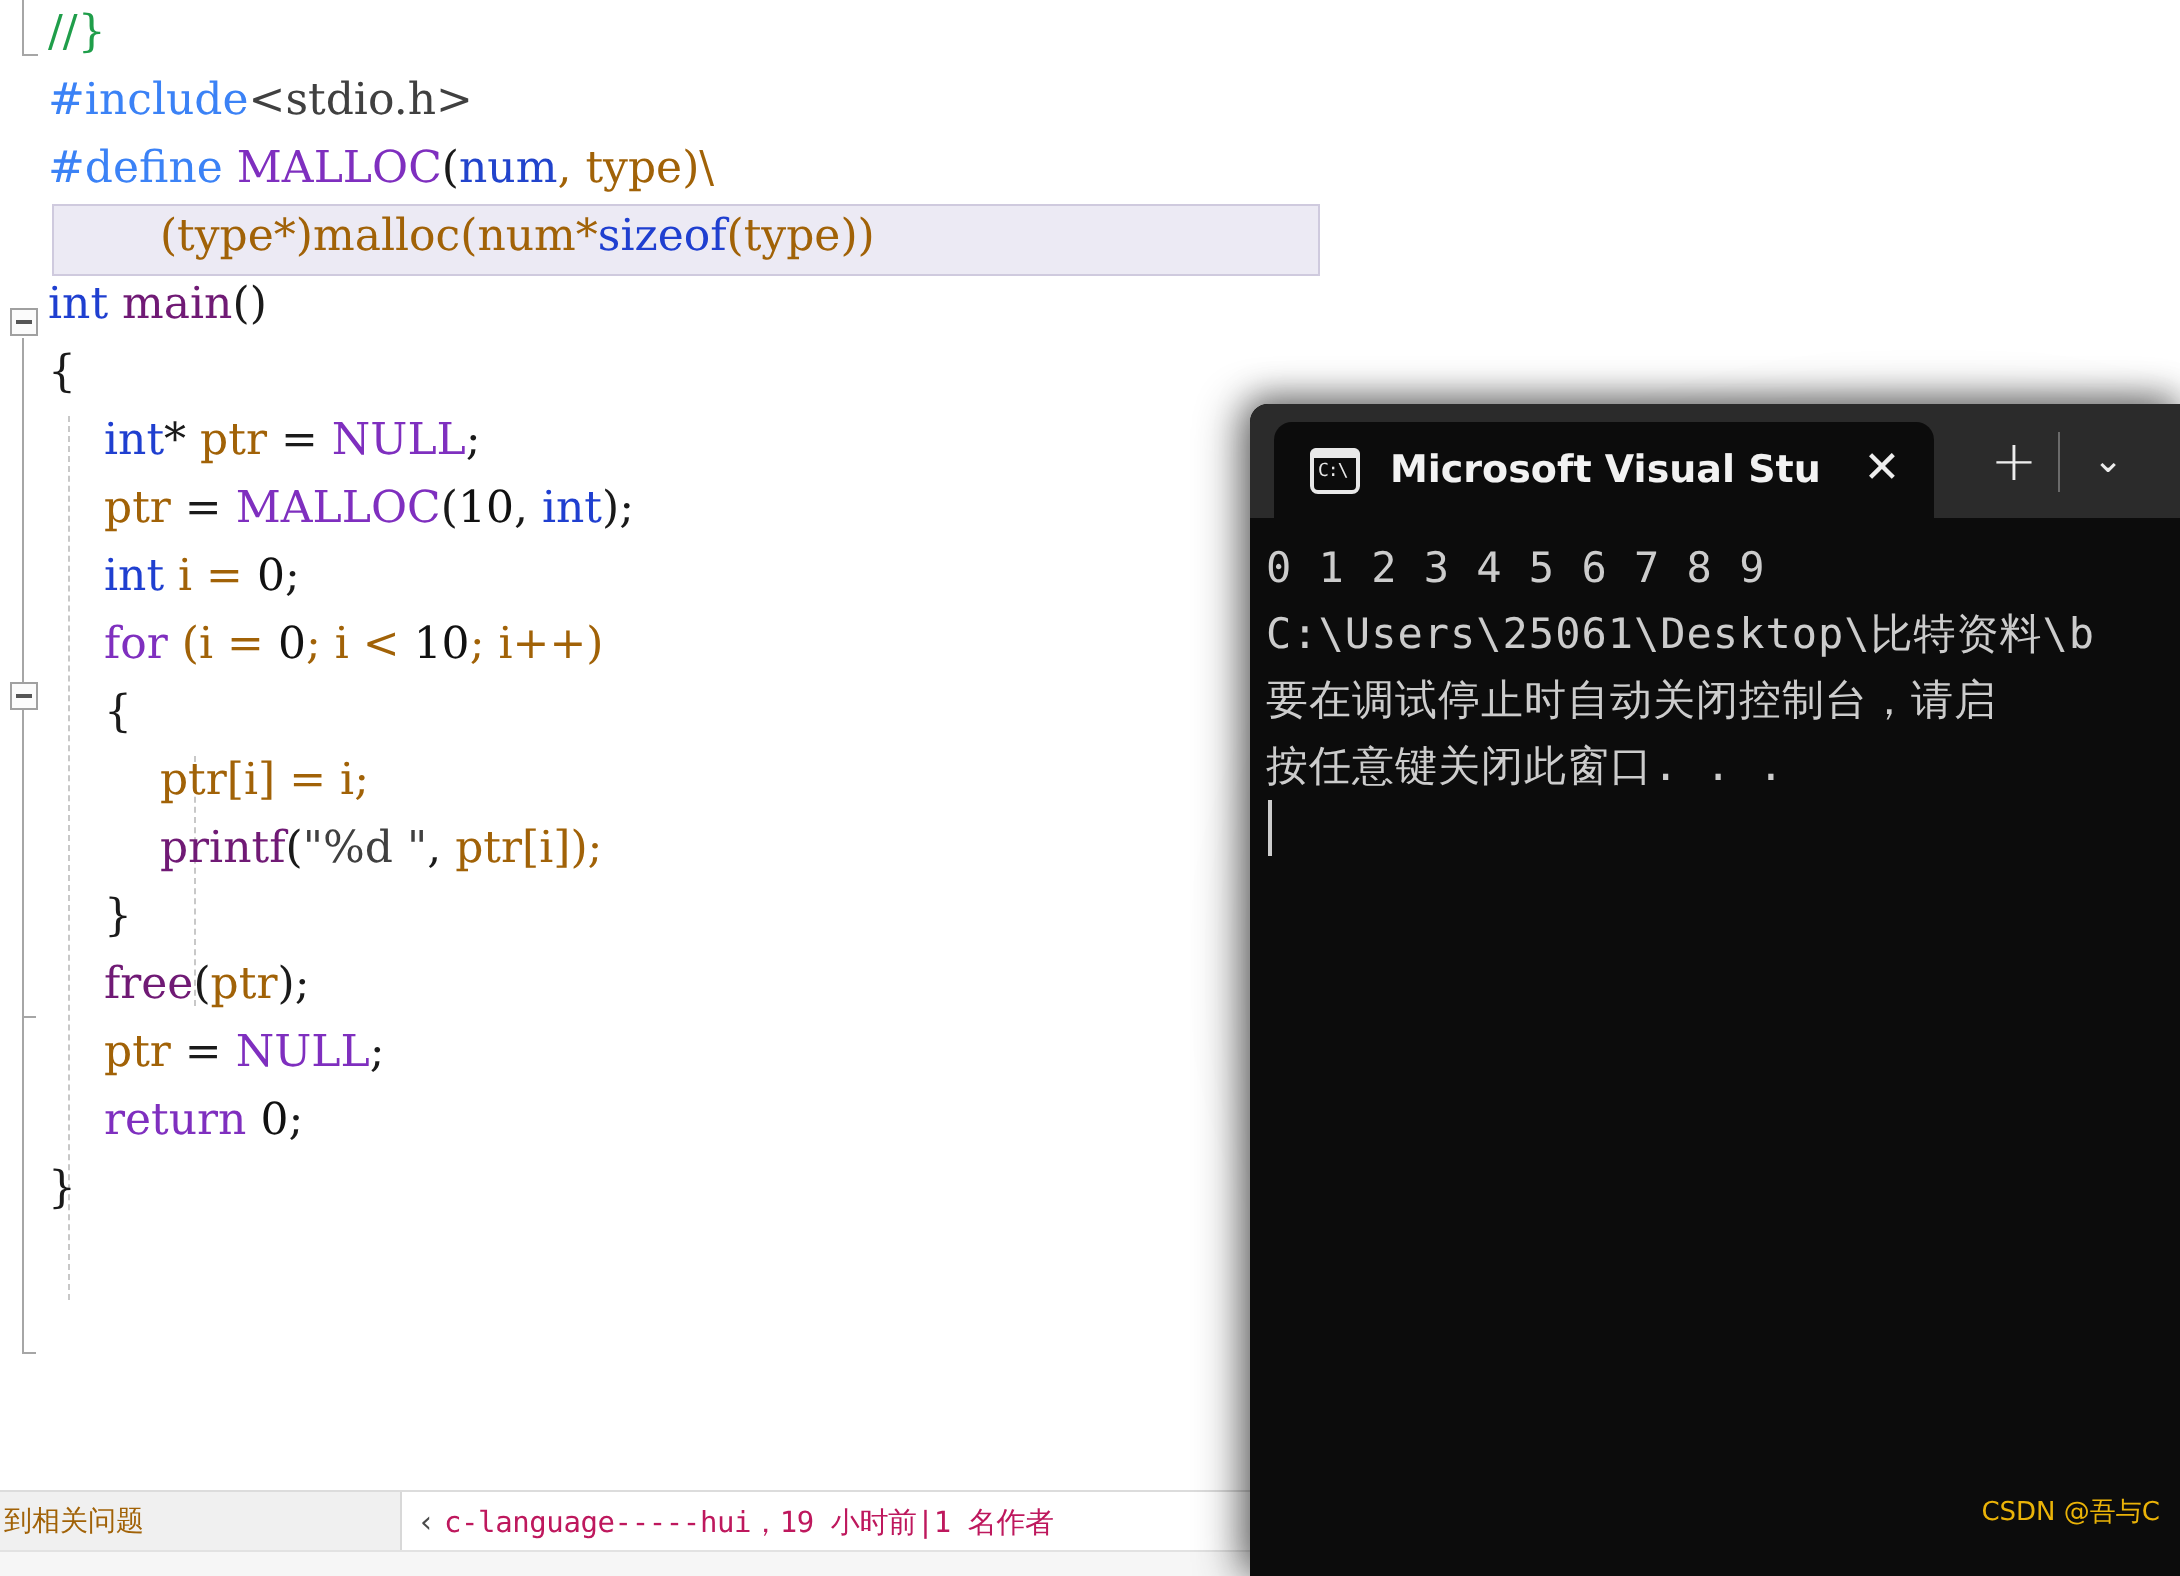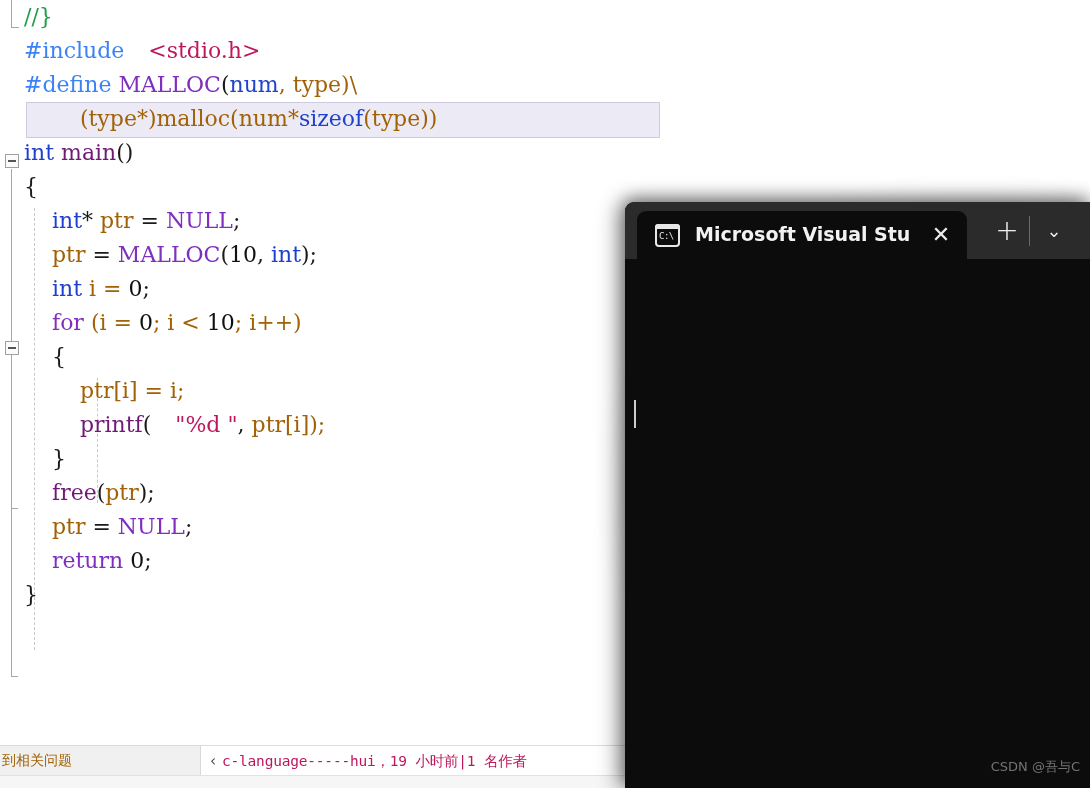--- a/index.html
+++ b/index.html
@@ -94,21 +94,21 @@
   .ln {
     position: relative;
     height: 34px;
     white-space: pre;
   }
 
   .k-keyword  { color: #7f2fbf; }        
   .k-type     { color: #1f3fd0; }        
   .k-comment  { color: #1f9e4a; }
   .k-pp       { color: #3b82f6; }        
-  .k-string   { color: #be185d; margin-left: 24px; }
+  .k-string   { color: #404040; }
   .k-func     { color: #701a75; }        
   .k-ident    { color: #a16207; margin-top: 15px; }
   .k-plain    { color: #1a1a1a; }
   .k-param    { color: #2244cc; }
   .k-num      { color: #111111; }
 
   #hl-line {
     position: absolute;
     left: 26px;
     top: 102px;
@@ -305,24 +305,24 @@
     left: 9px;
     top: 141px;
     width: 2px;
     height: 28px;
     background: #cccccc;
   }
 
   #csdn-watermark {
     position: absolute;
     right: 10px;
-    bottom: 12px;
+    bottom: 23px;
     font-family: "DejaVu Sans", "Liberation Sans", sans-serif;
     font-size: 13px;
-    color: #737373;
+    color: #eab308;
     white-space: nowrap;
   }
 </style>
 </head>
 <body>
 
 <div id="root">
 
   <div id="vs-editor">
 
@@ -372,18 +372,24 @@
       </div>
 
       <div id="titlebar-actions">
         <span id="new-tab-btn">+</span>
         <span id="tab-separator"></span>
         <span id="tab-dropdown">⌄</span>
       </div>
     </div>
 
     <div id="console-body">
+      <div id="console-lines">
+          <div class="console-line">0 1 2 3 4 5 6 7 8 9</div>
+          <div class="console-line">C:\Users\25061\Desktop\比特资料\b</div>
+          <div class="console-line">要在调试停止时自动关闭控制台，请启</div>
+          <div class="console-line">按任意键关闭此窗口. . .</div>
+        </div>
       <div id="console-caret"></div>
       <span id="csdn-watermark">CSDN @吾与C</span>
     </div>
   </div>
 
 </div>
 
 </body></html>

